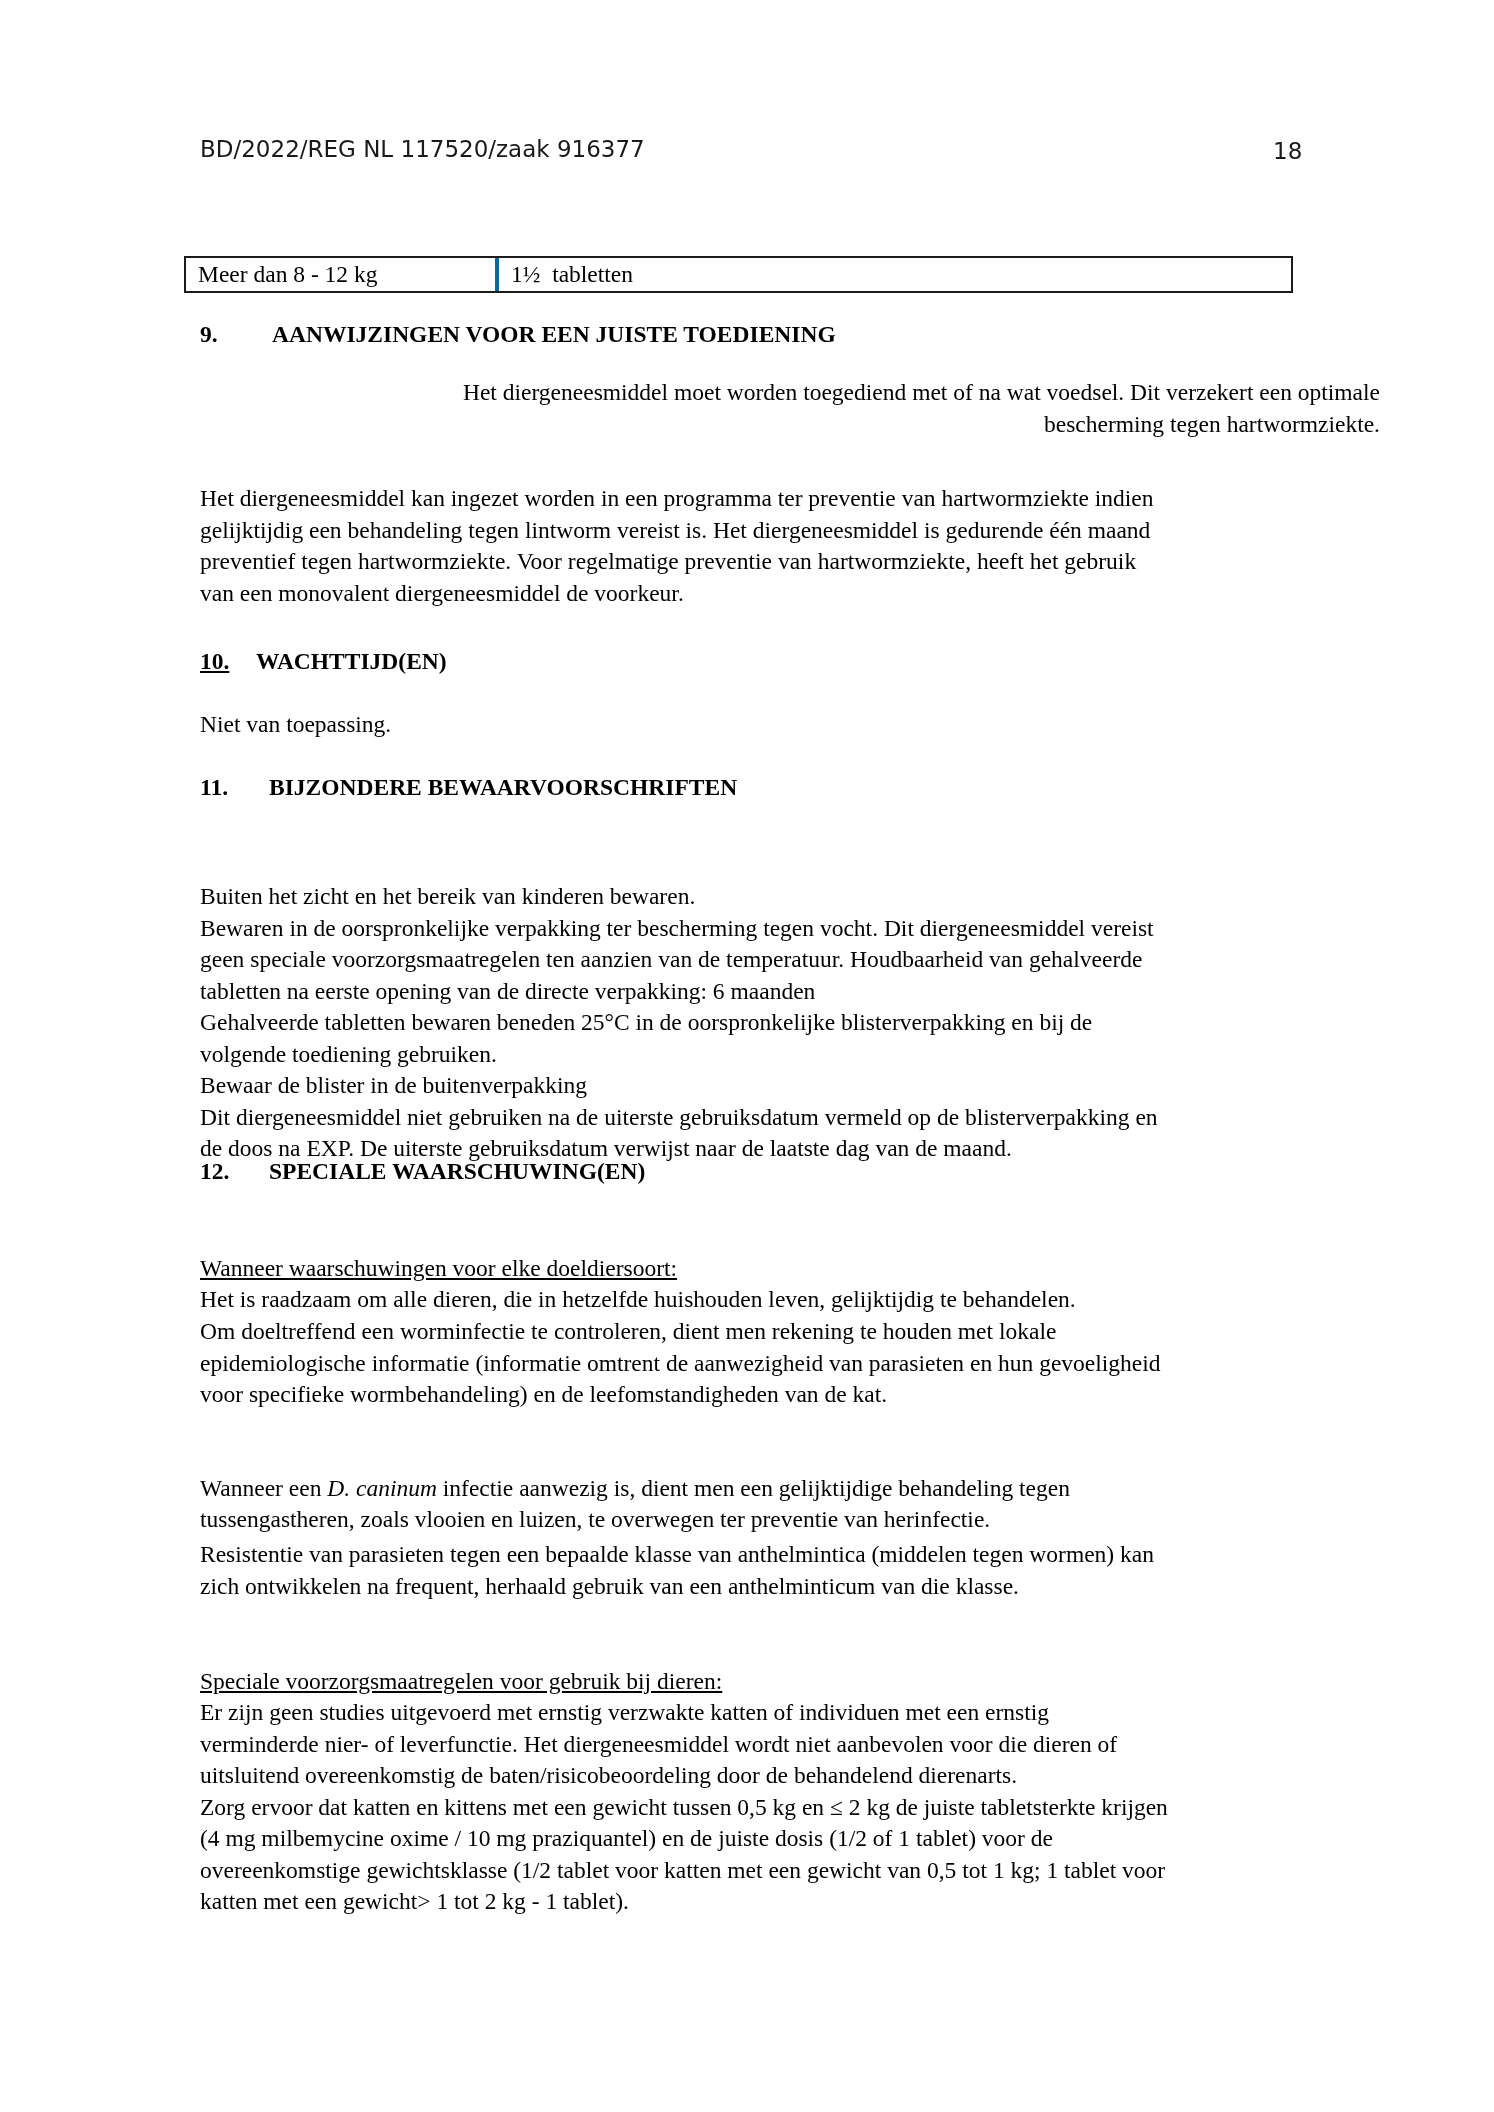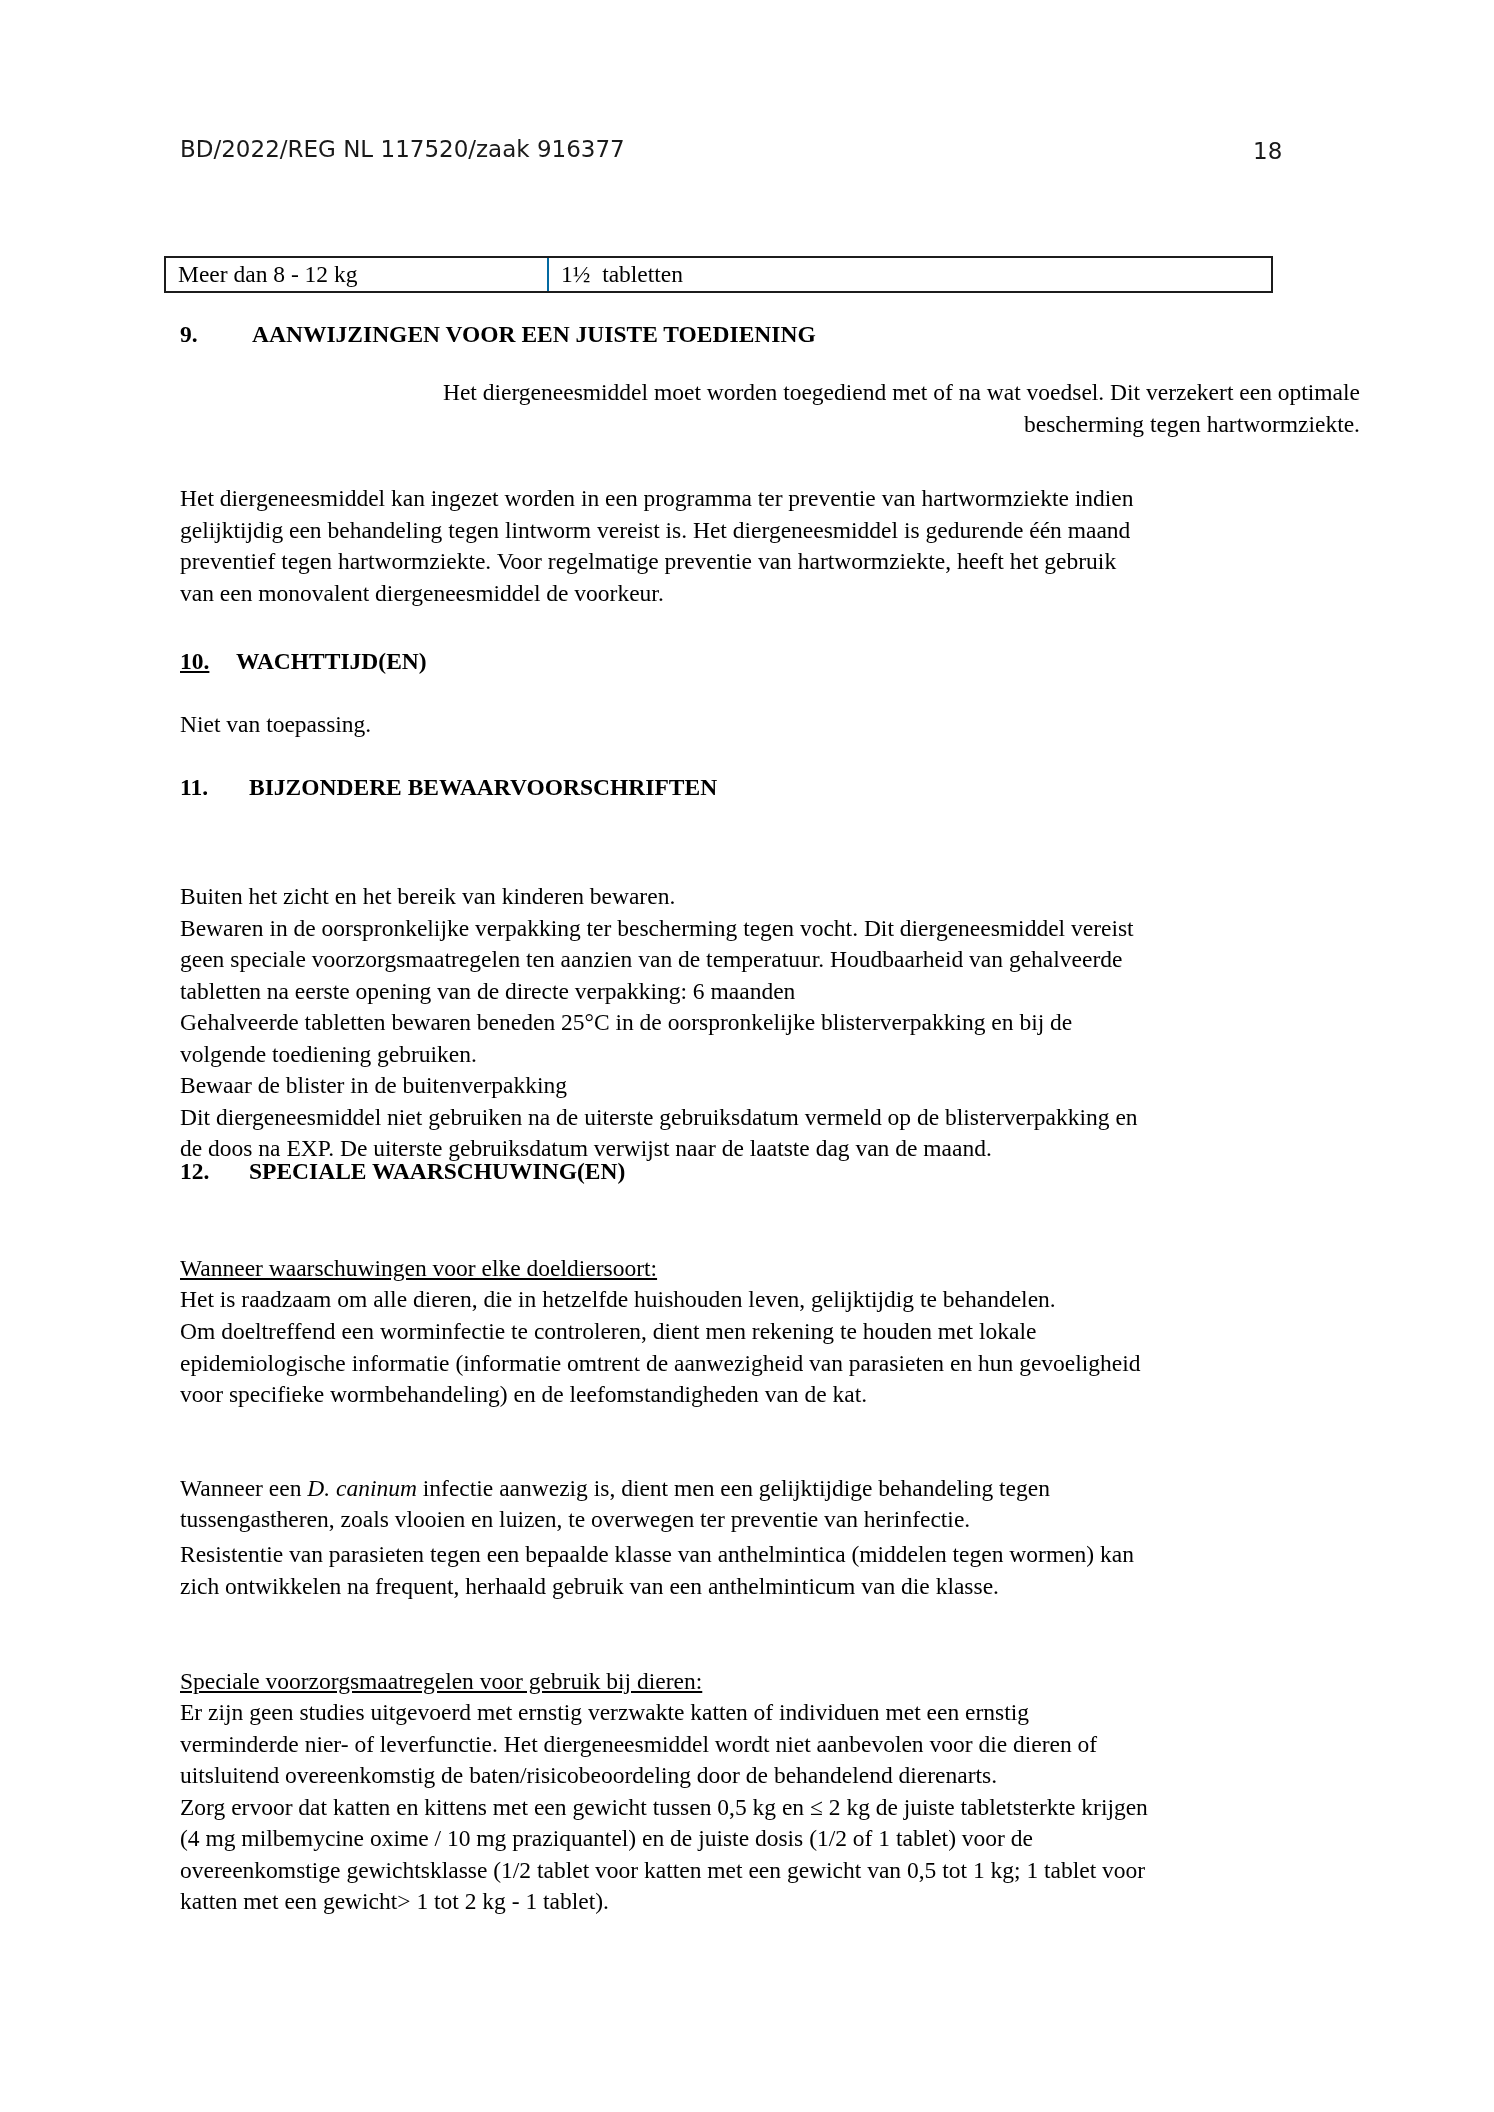--- a/index.html
+++ b/index.html
@@ -9,21 +9,21 @@
   }
   .page {
     position: relative;
     width: 1494px;
     height: 2112px;
     background: #ffffff;
     overflow: hidden;
     font-family: "Liberation Serif", "DejaVu Serif", serif;
     color: #000000;
   }
-  .abs { position: absolute; }
+  .abs { position: absolute; margin-left: 20px; }
   .hdr {
     font-family: "DejaVu Sans", "Liberation Sans", sans-serif;
     font-size: 23px;
     color: #1a1a1a;
     white-space: pre;
   }
   .body-text {
     font-size: 23.5px;
     line-height: 31.5px;
     white-space: pre-line;
@@ -54,22 +54,22 @@
     background: #ffffff;
   }
   .dose-table .cell {
     font-size: 23.5px;
     line-height: 32px;
     white-space: pre;
     box-sizing: border-box;
     padding-left: 12px;
   }
   .dose-table .c1 {
-    width: 383px;
-    border-right: 2px solid #0369a1;
+    width: 313px;
+    border-right: 4px solid #0369a1;
   }
   .dose-table .c2 { flex: 1; }
 </style>
 </head>
 <body>
 
 <div class="page">
 
   <div class="abs hdr" style="left:180px; top:136px;">BD/2022/REG NL 117520/zaak 916377</div>
   <div class="abs hdr" style="left:1253px; top:138px;">18</div>

